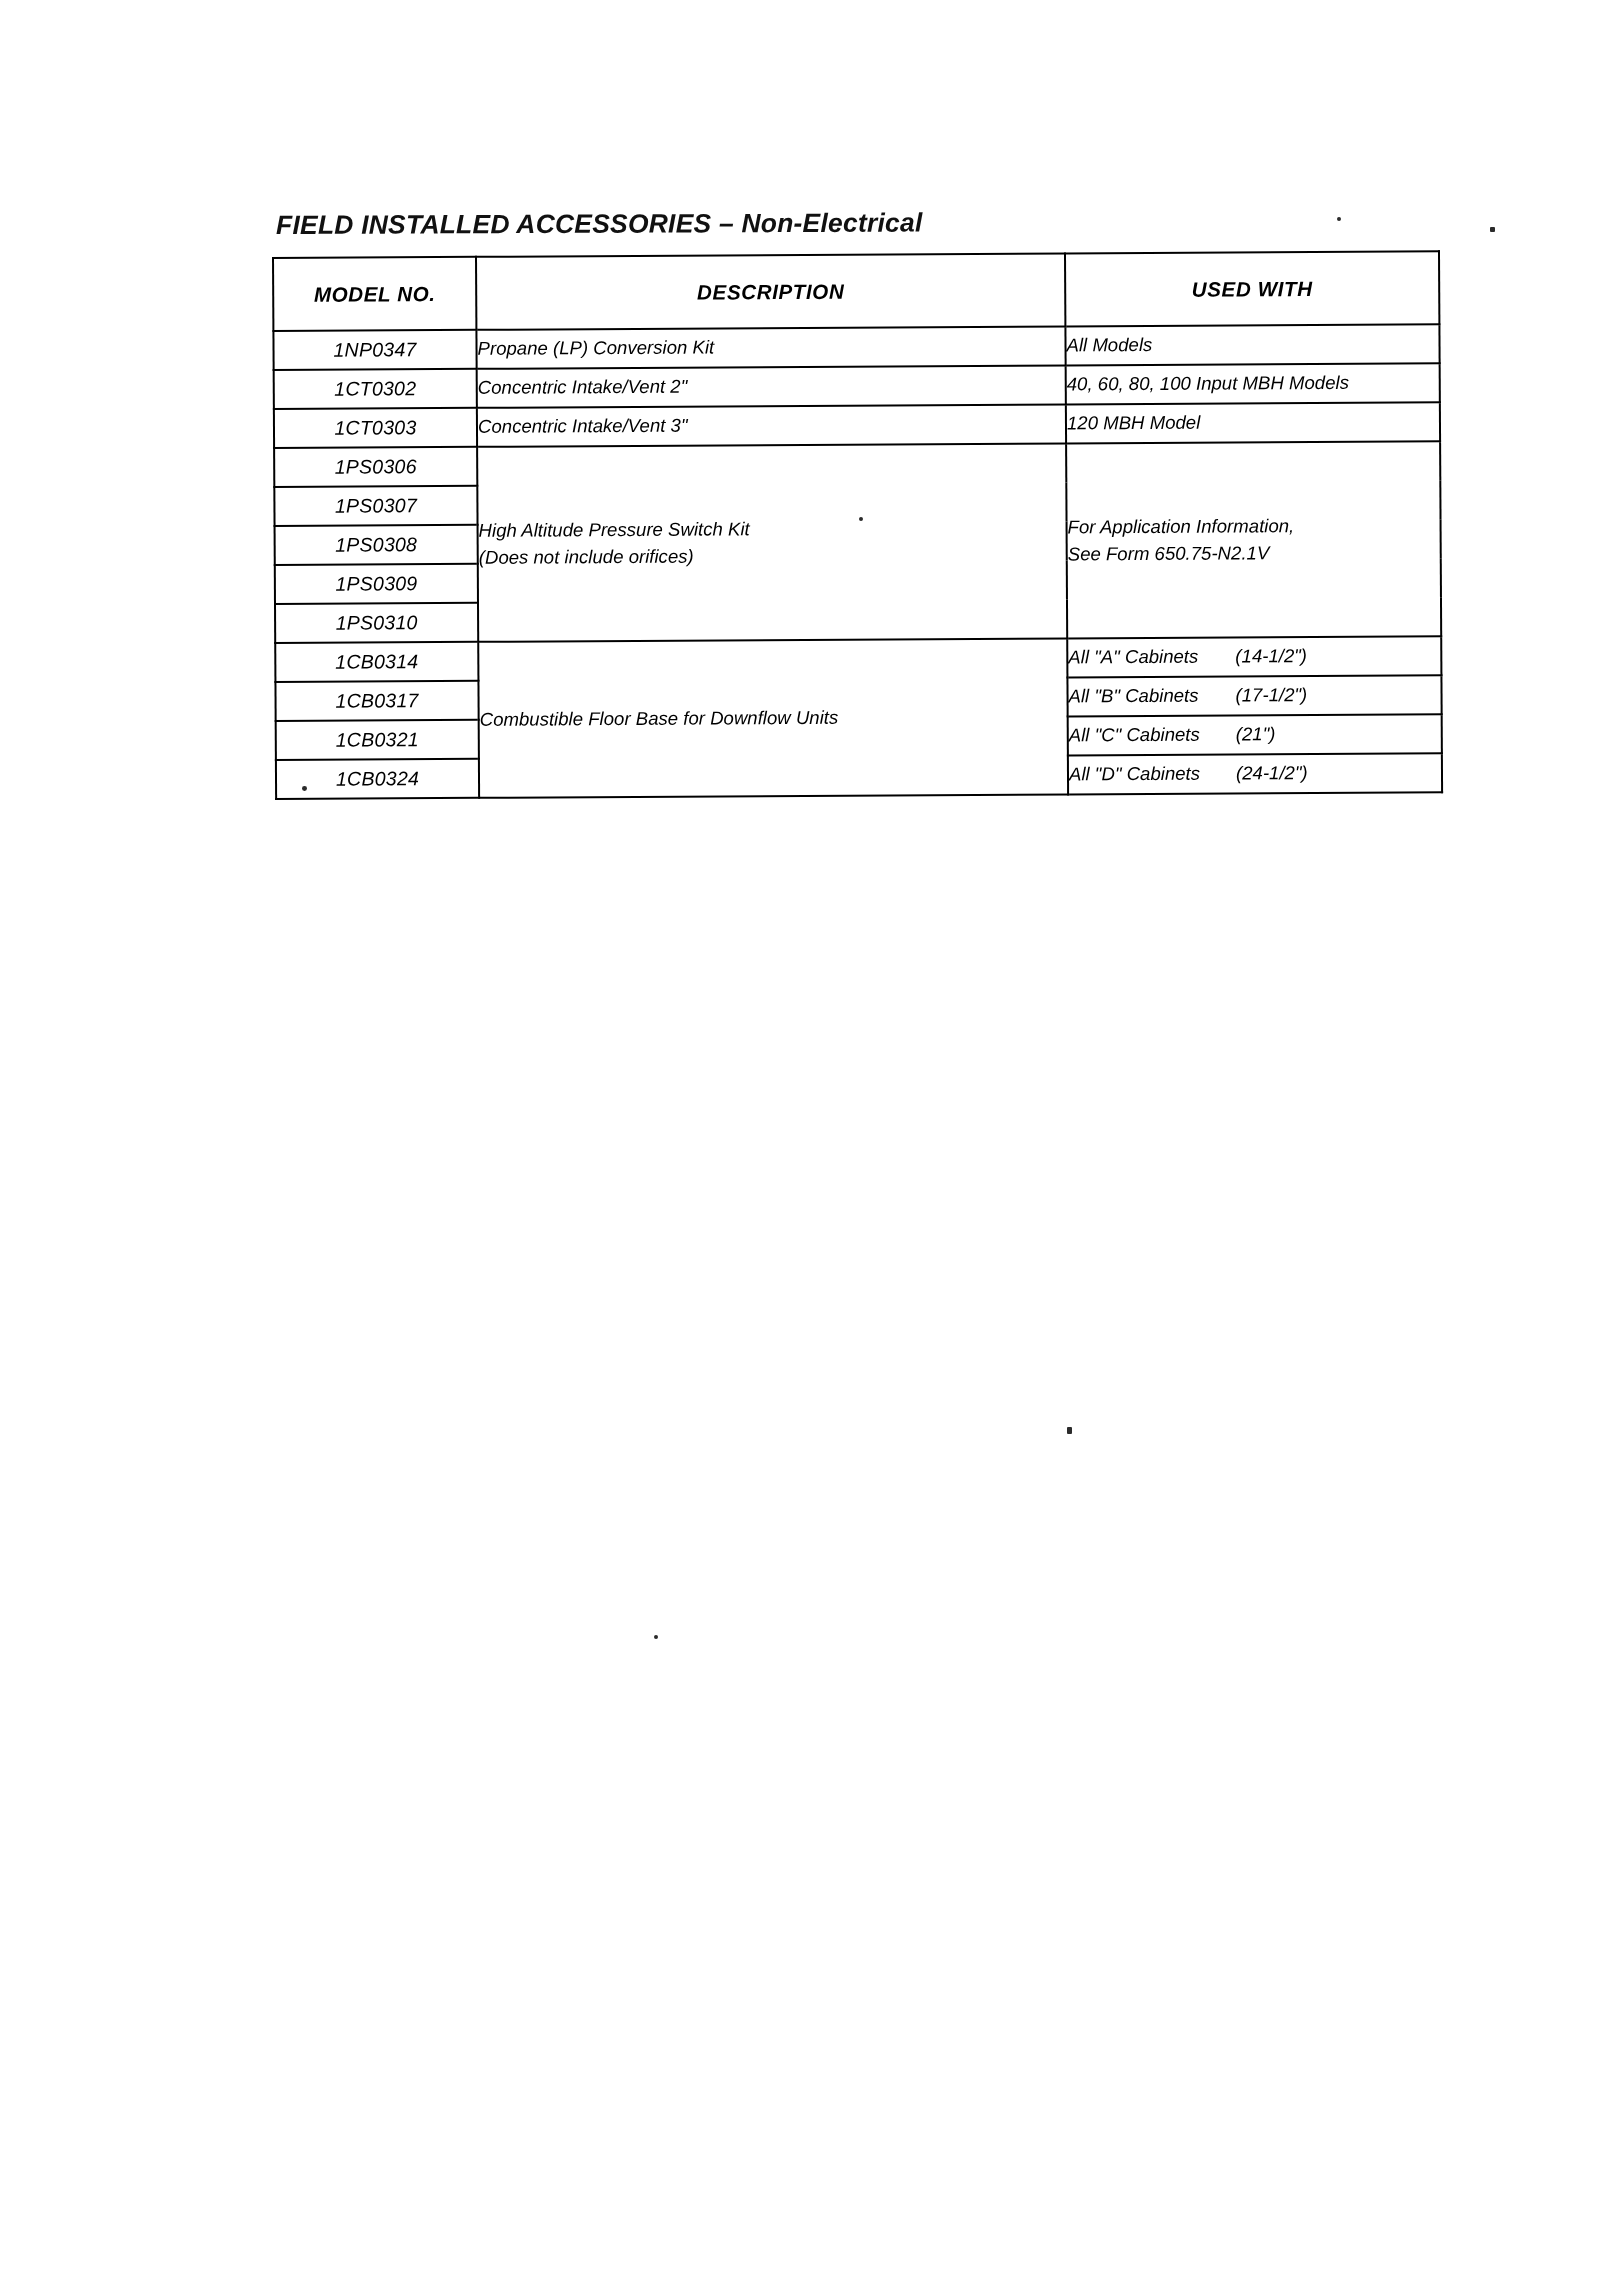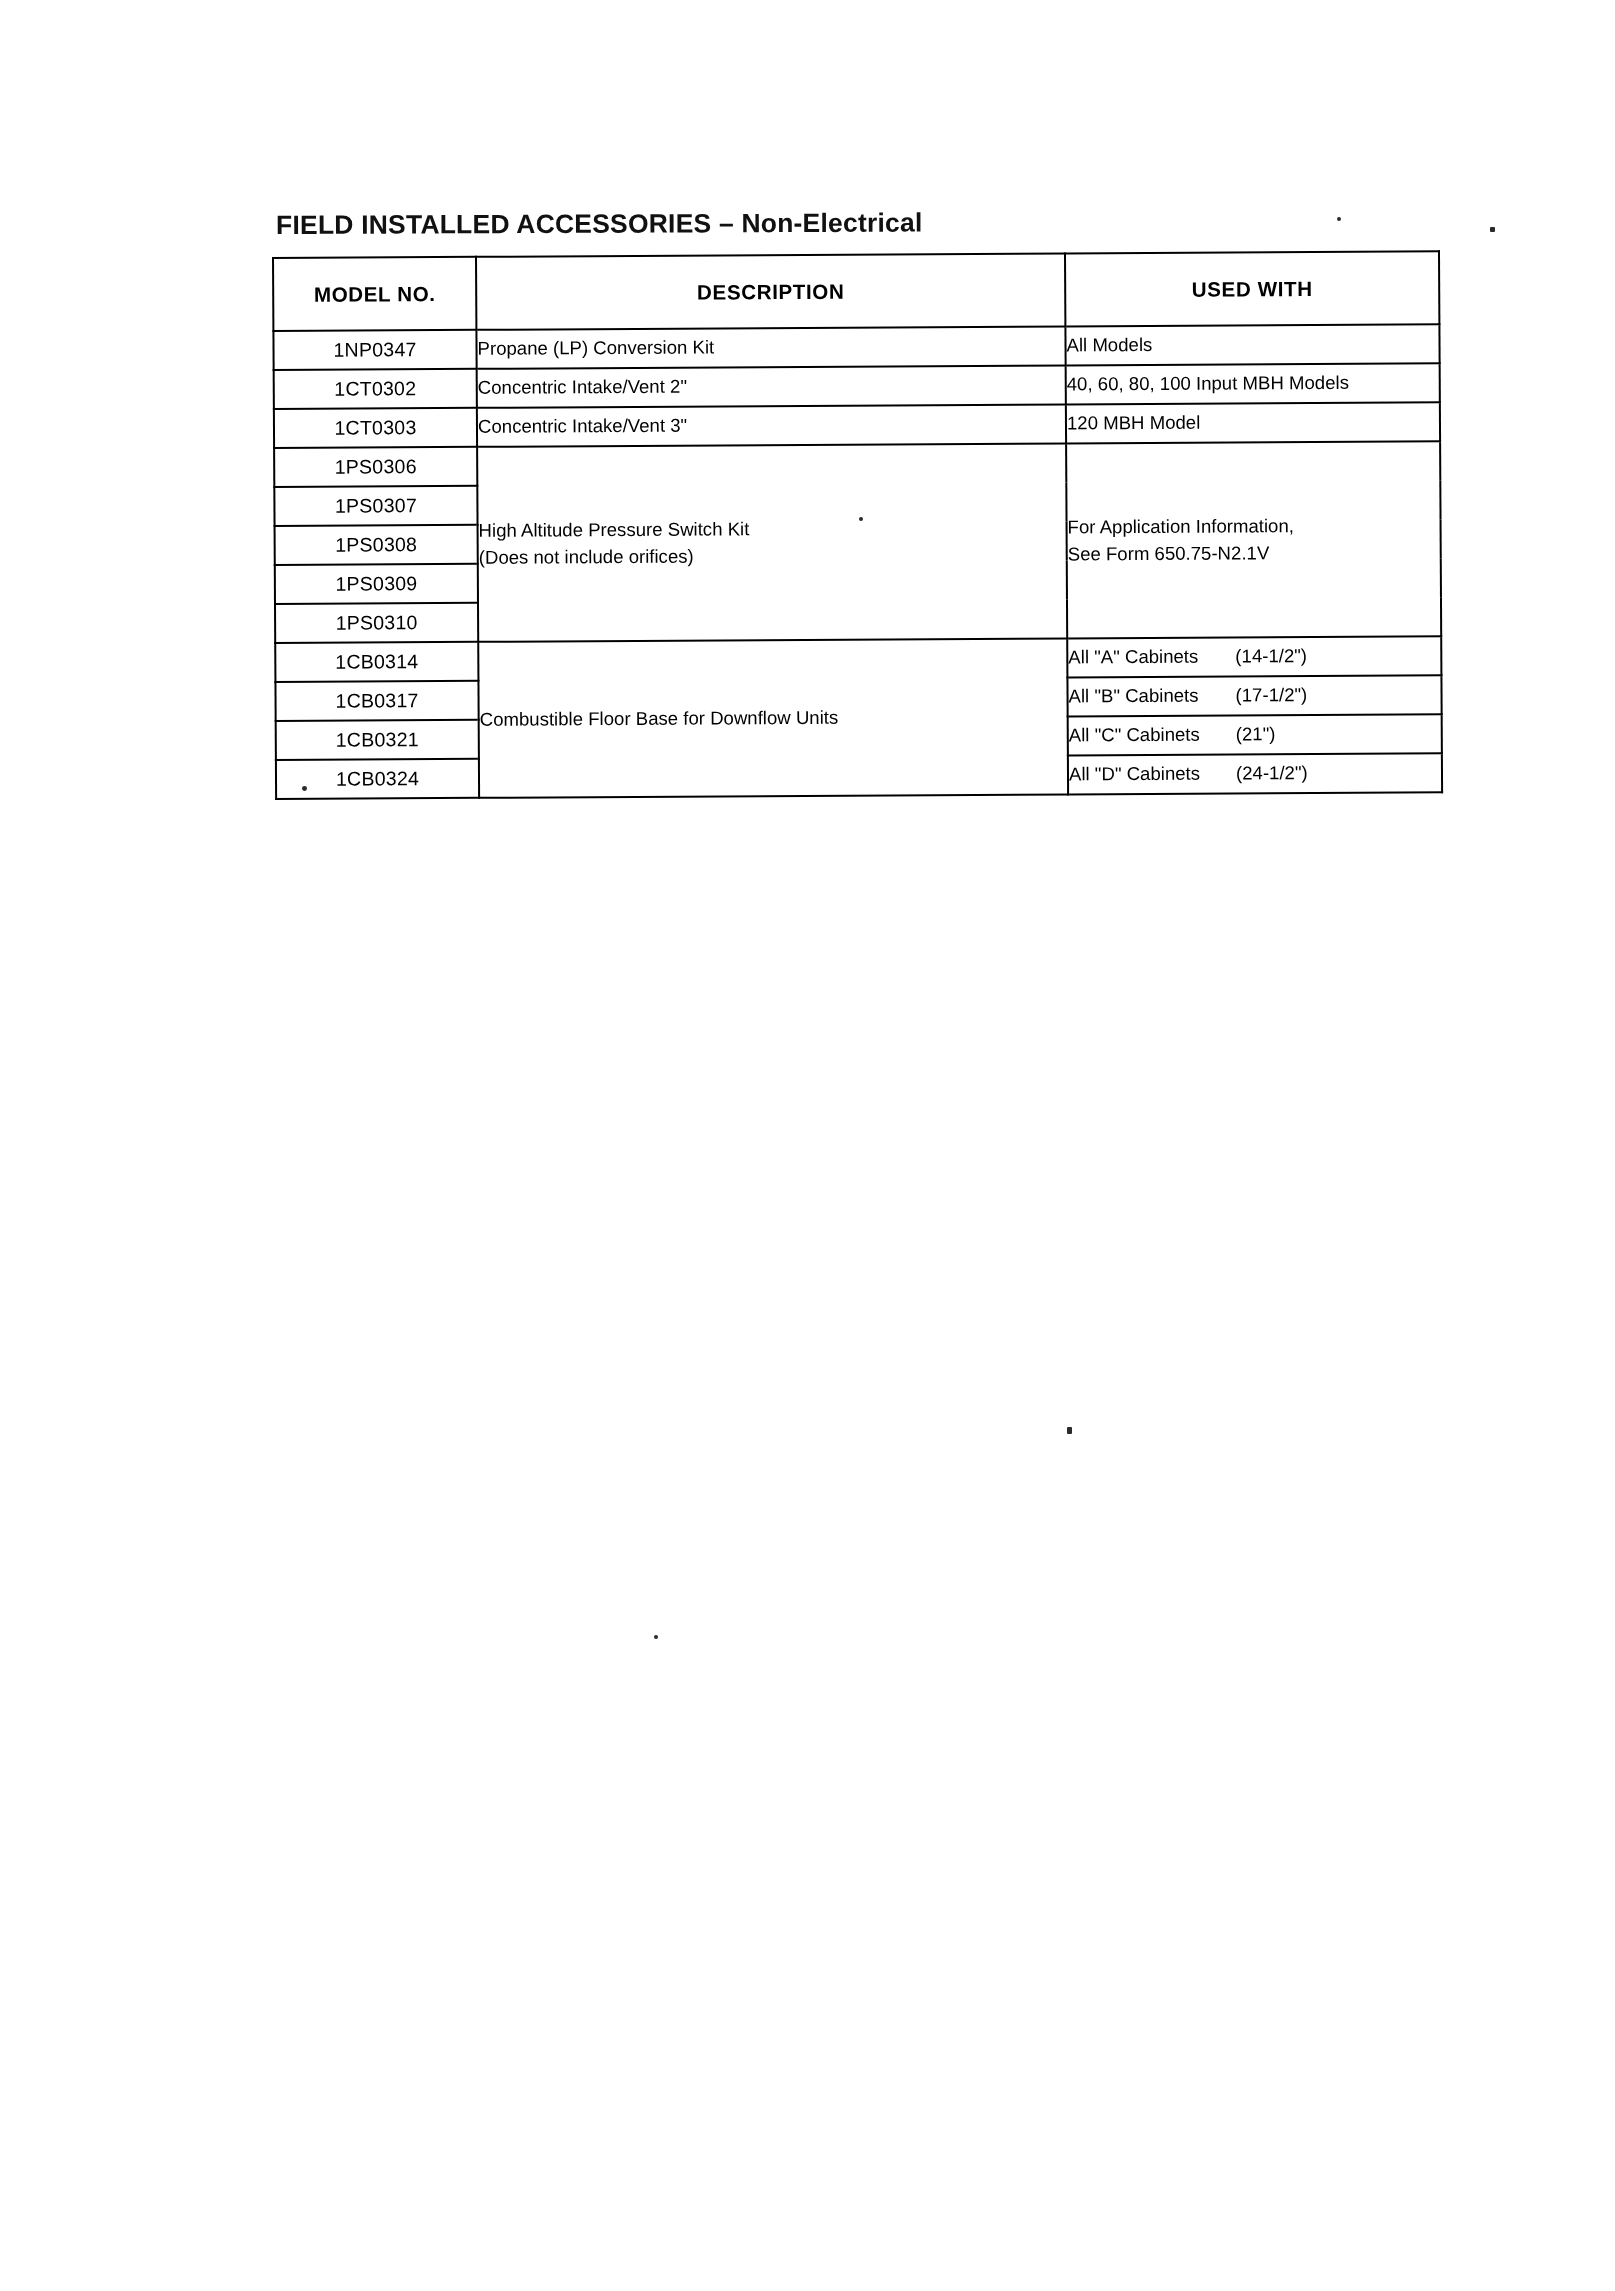--- a/index.html
+++ b/index.html
@@ -15,20 +15,21 @@
     font-family: "Liberation Sans", sans-serif;
     color: #000000;
     overflow: hidden;
   }
 
   
   #page {
     position: absolute;
     inset: 0;
     background: #ffffff;
+    font-style: italic;
   }
 
   
   #doc-title {
     position: absolute;
     left: 276px;
     top: 192px;
     font-size: 26.5px;
     font-weight: bold;
     letter-spacing: 0.2px;

